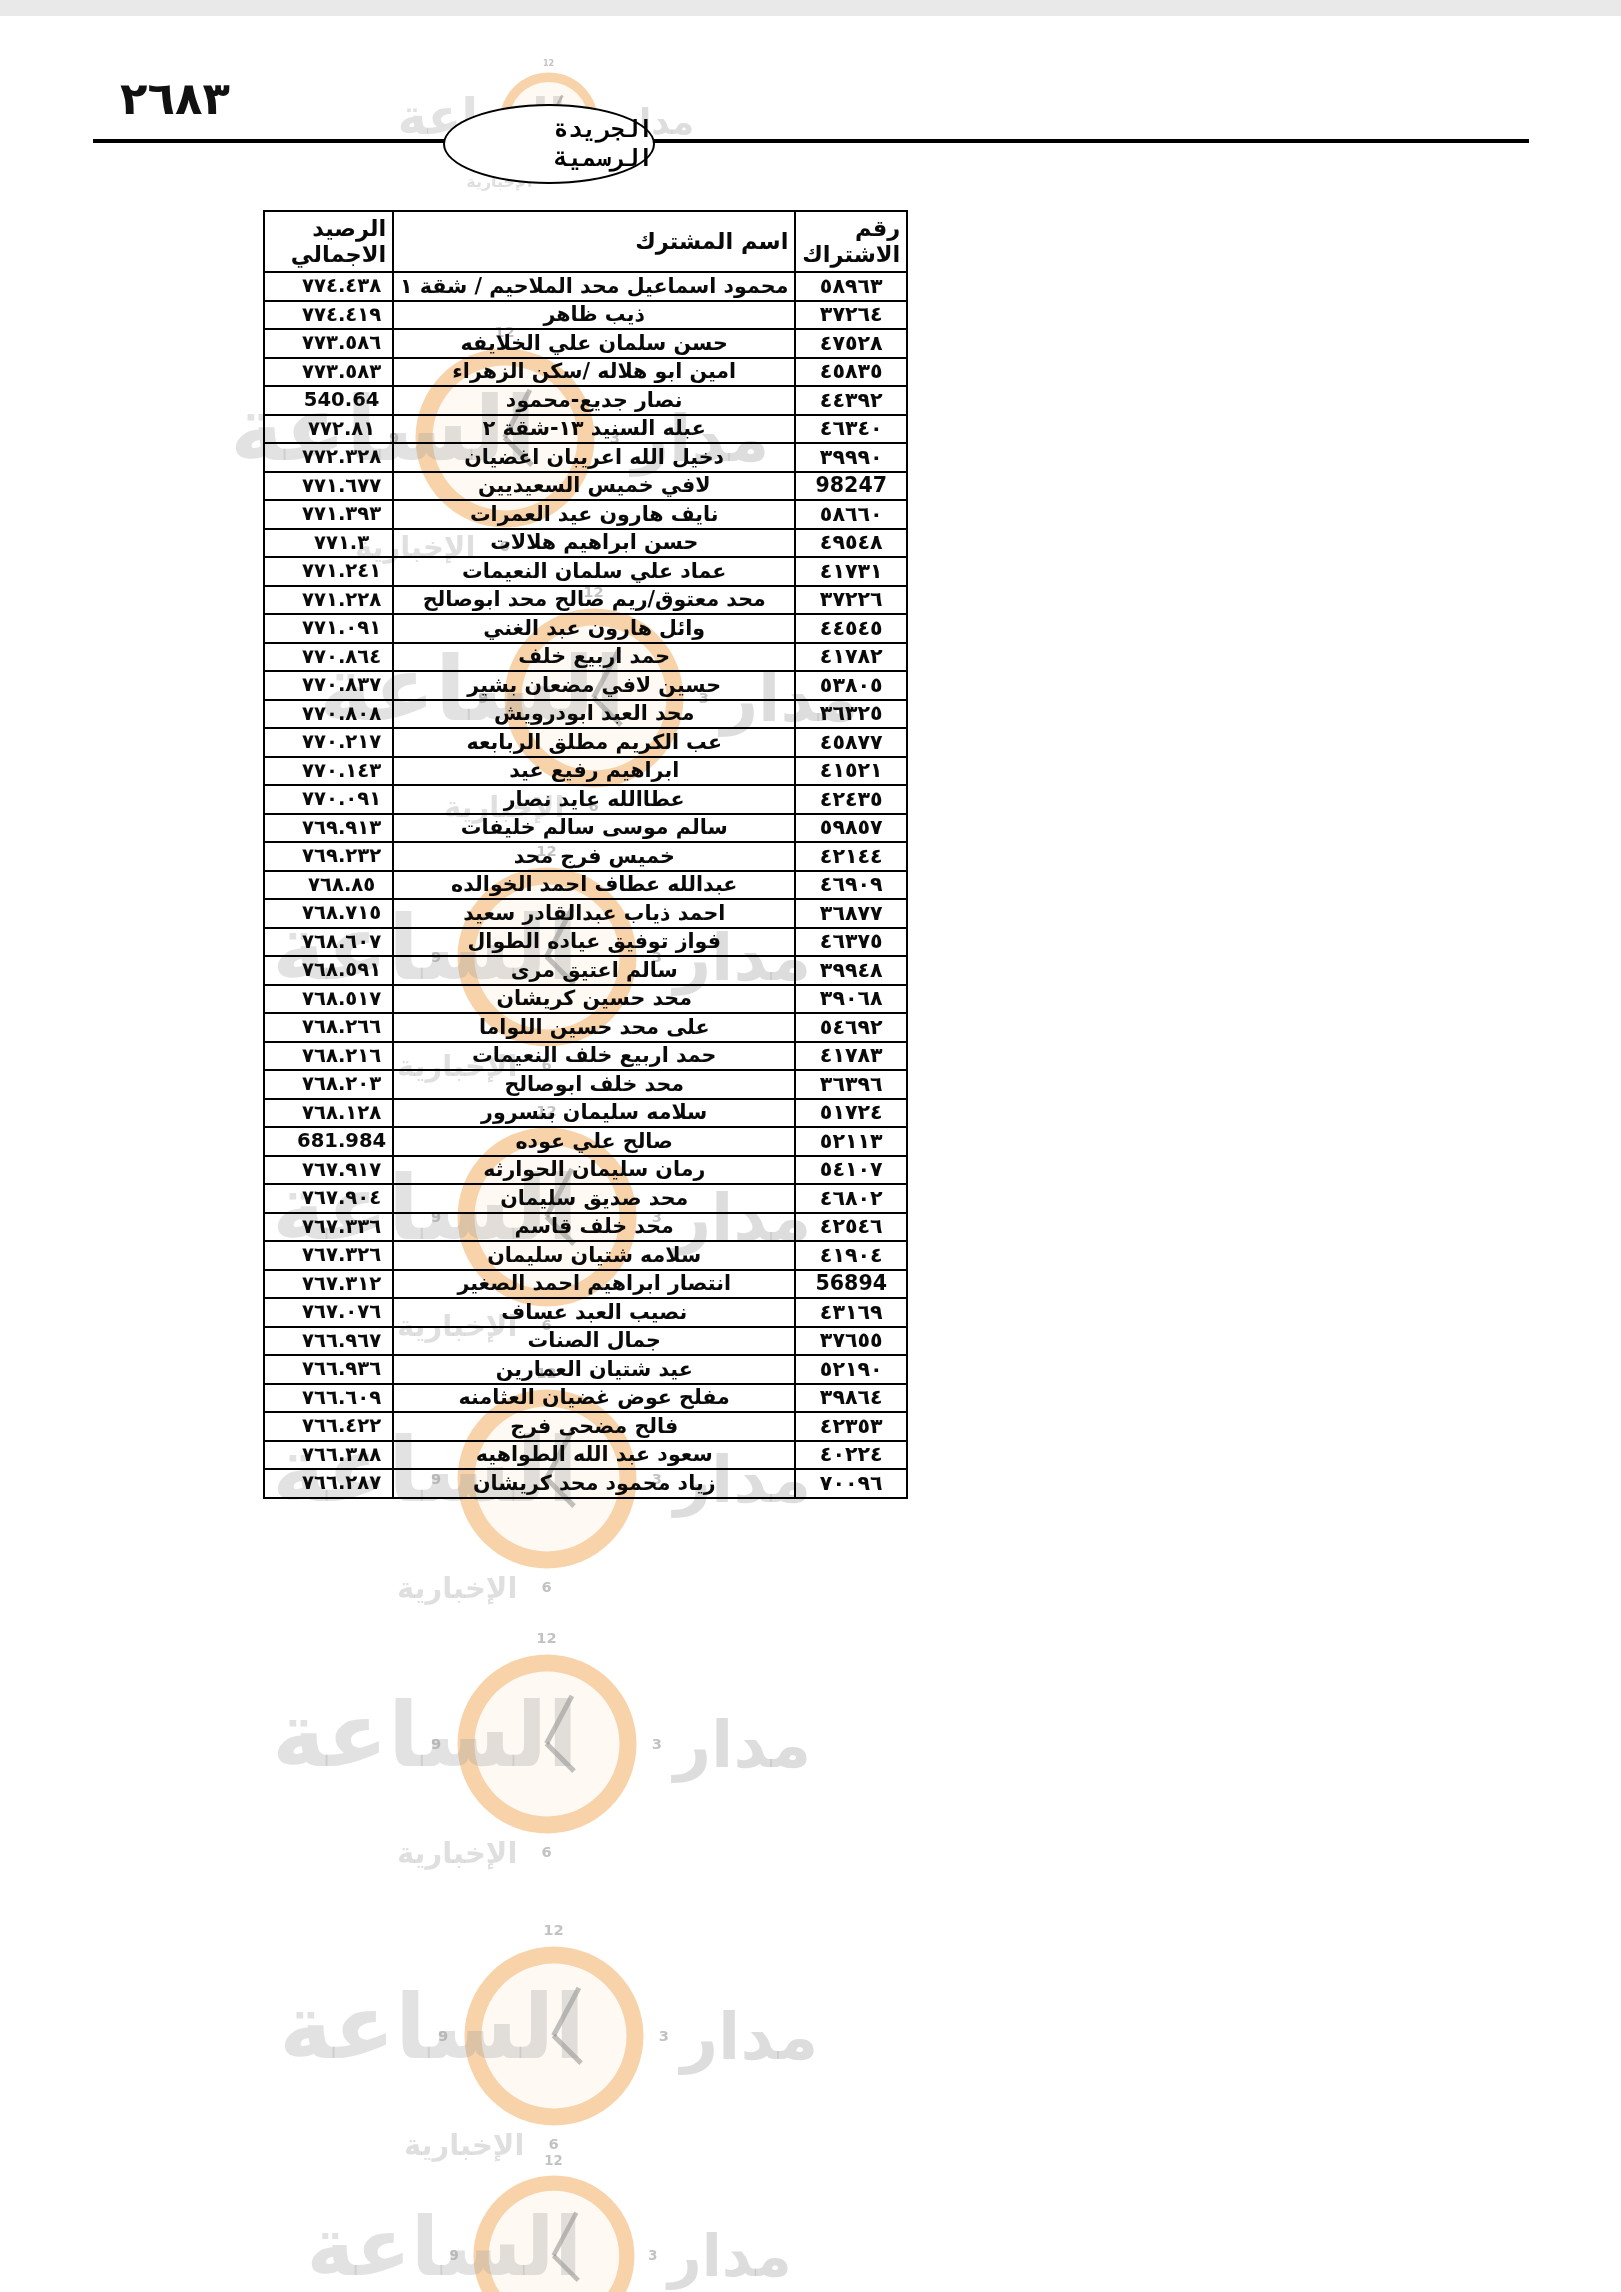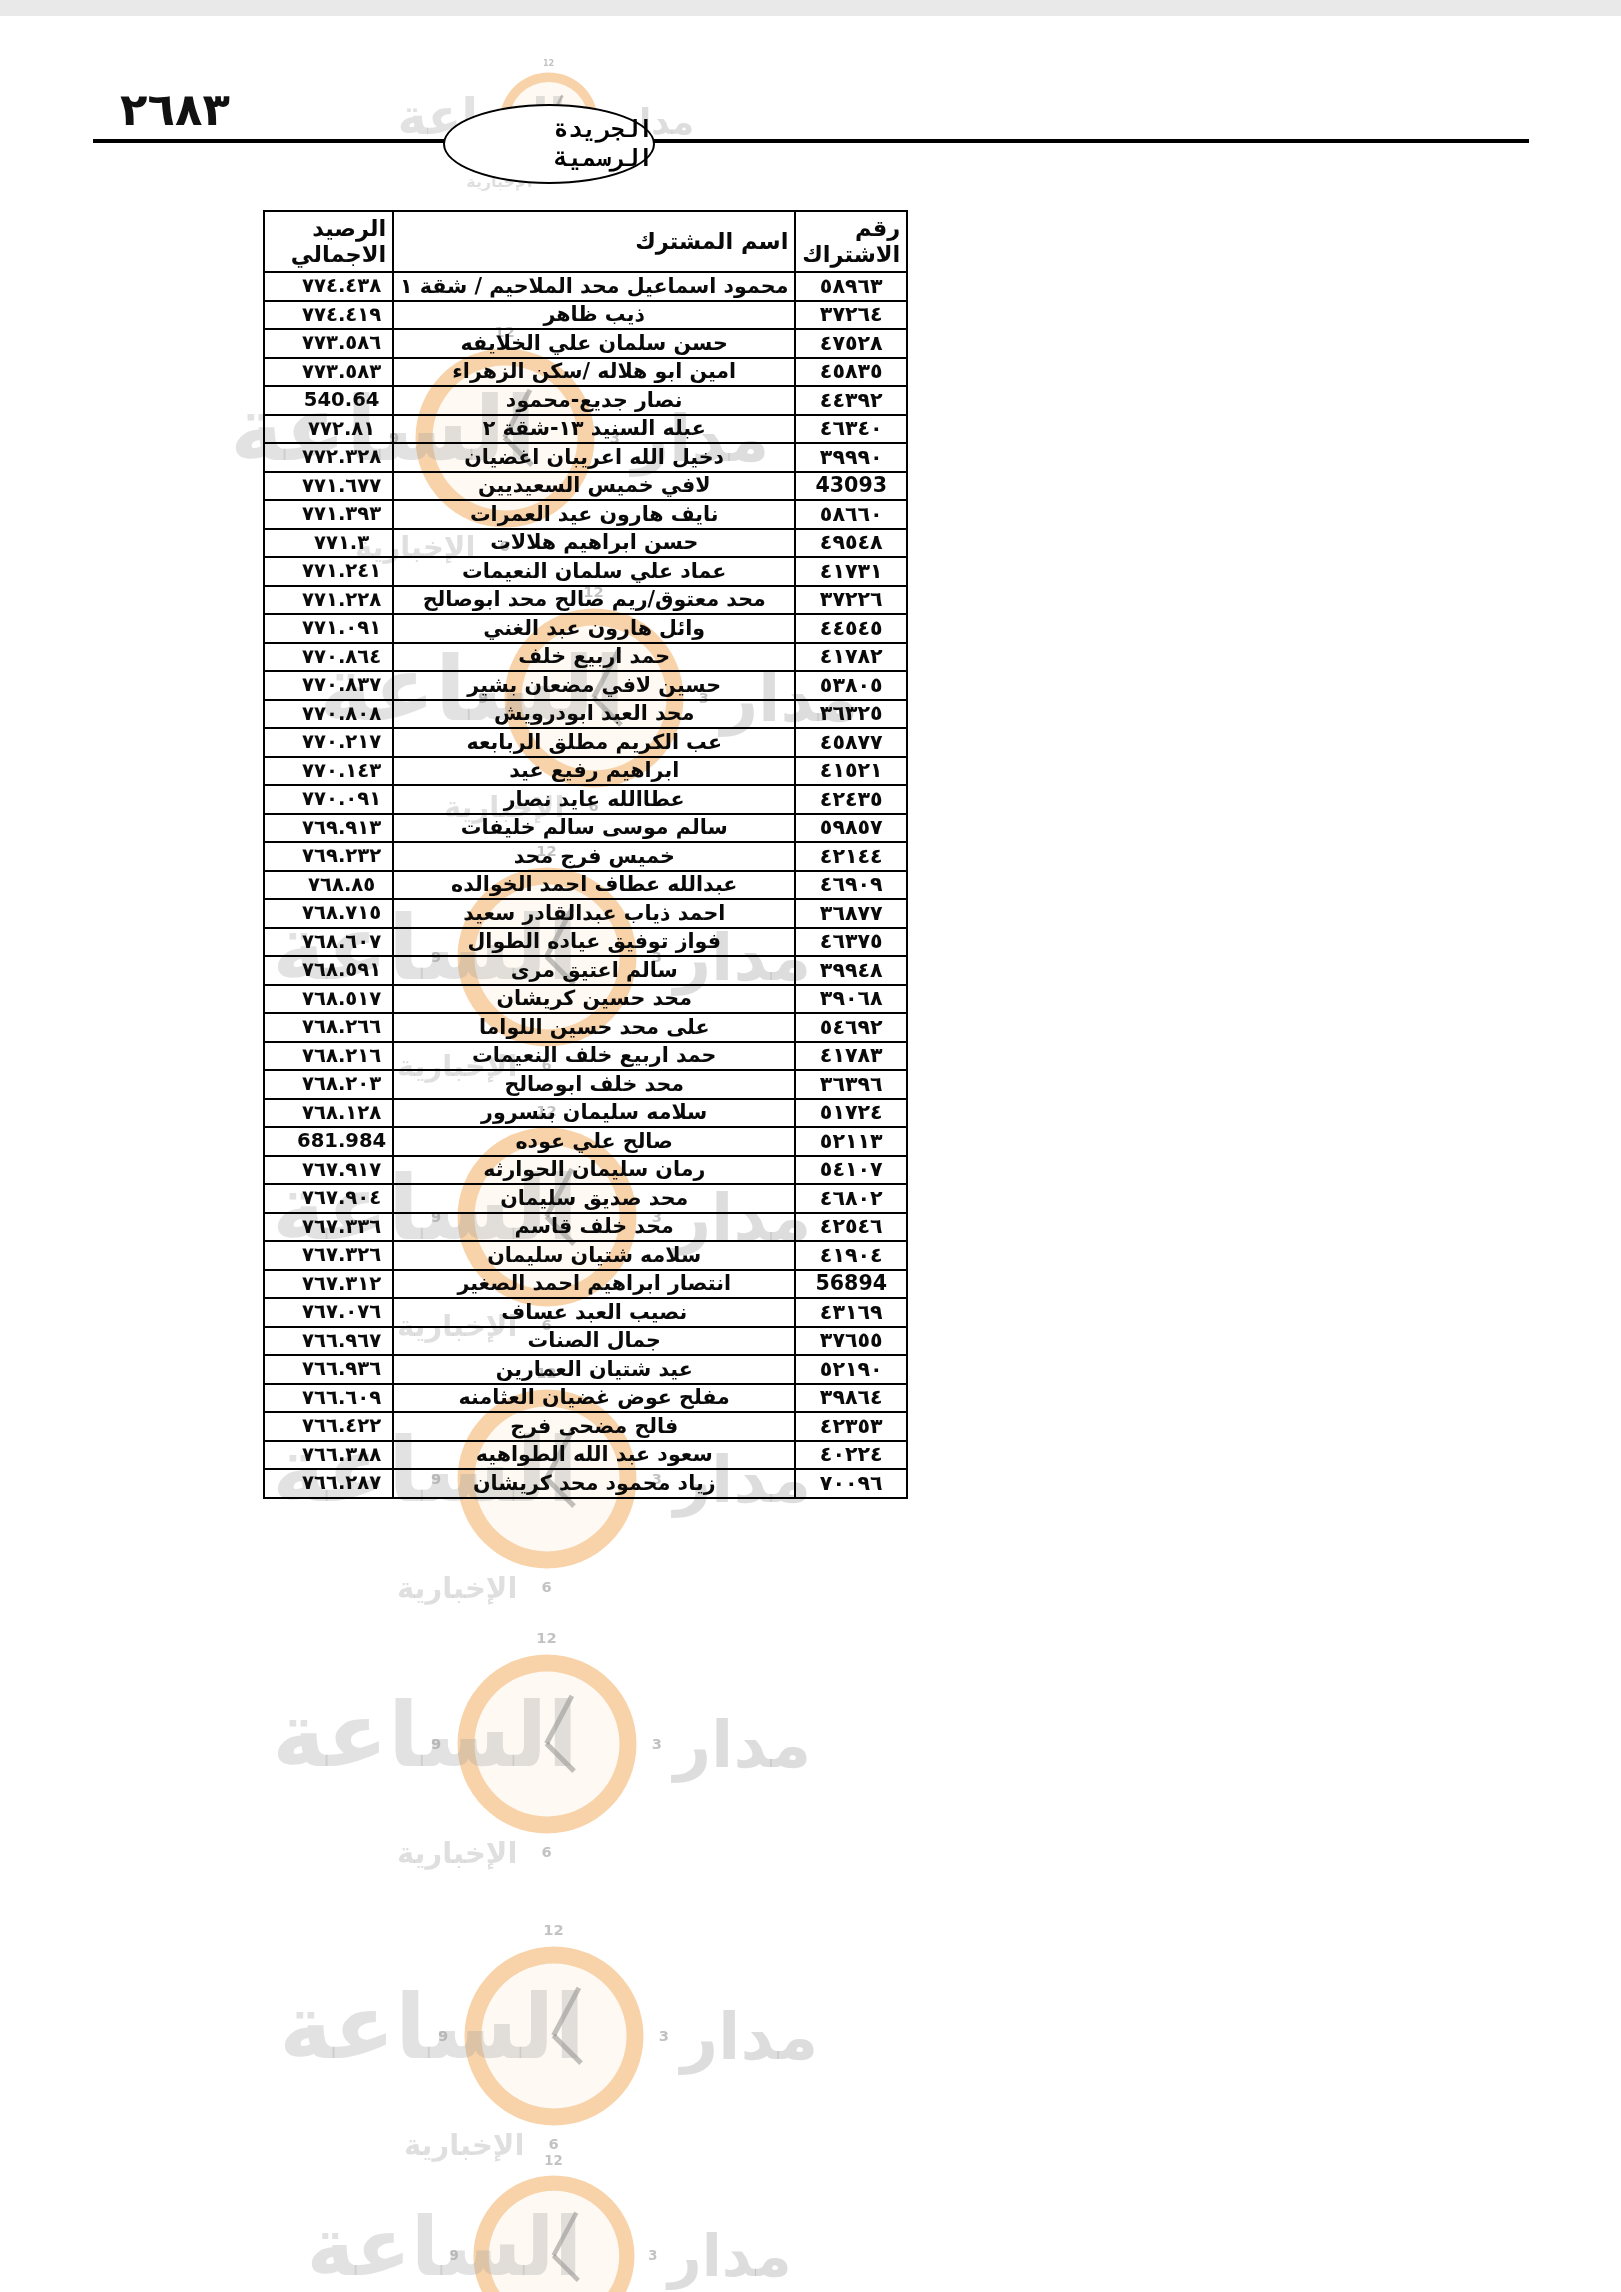--- a/index.html
+++ b/index.html
@@ -6,21 +6,21 @@
   .page{
     position:relative;
     width:1621px;height:2293px;
     background:#ffffff;
     overflow:hidden;
     font-family:"DejaVu Sans","DejaVu Sans Mono",sans-serif;
     margin:16px auto;
   }
   
   .page-number{
-    position:absolute;left:120px;top:67px;
+    position:absolute;left:120px;top:56px;
     font-size:45px;font-weight:bold;color:#111;
     z-index:3;letter-spacing:2px;
   }
   .top-rule{
     position:absolute;left:93px;top:123px;
     width:1436px;height:3.9px;background:#000;z-index:2;
   }
   .stamp{
     position:absolute;left:443px;top:88px;
     width:208px;height:76px;
@@ -277,21 +277,21 @@
             <td class="cell-balance">٧٧٢.٨١</td>
           </tr>
 
           <tr>
             <td class="cell-number">٣٩٩٩٠</td>
             <td class="cell-name">دخيل الله اعريبان اغضيان</td>
             <td class="cell-balance">٧٧٢.٣٢٨</td>
           </tr>
 
           <tr>
-            <td class="cell-number">43093</td>
+            <td class="cell-number">98247</td>
             <td class="cell-name">لافي خميس السعيديين</td>
             <td class="cell-balance">٧٧١.٦٧٧</td>
           </tr>
 
           <tr>
             <td class="cell-number">٥٨٦٦٠</td>
             <td class="cell-name">نايف هارون عيد العمرات</td>
             <td class="cell-balance">٧٧١.٣٩٣</td>
           </tr>
 

